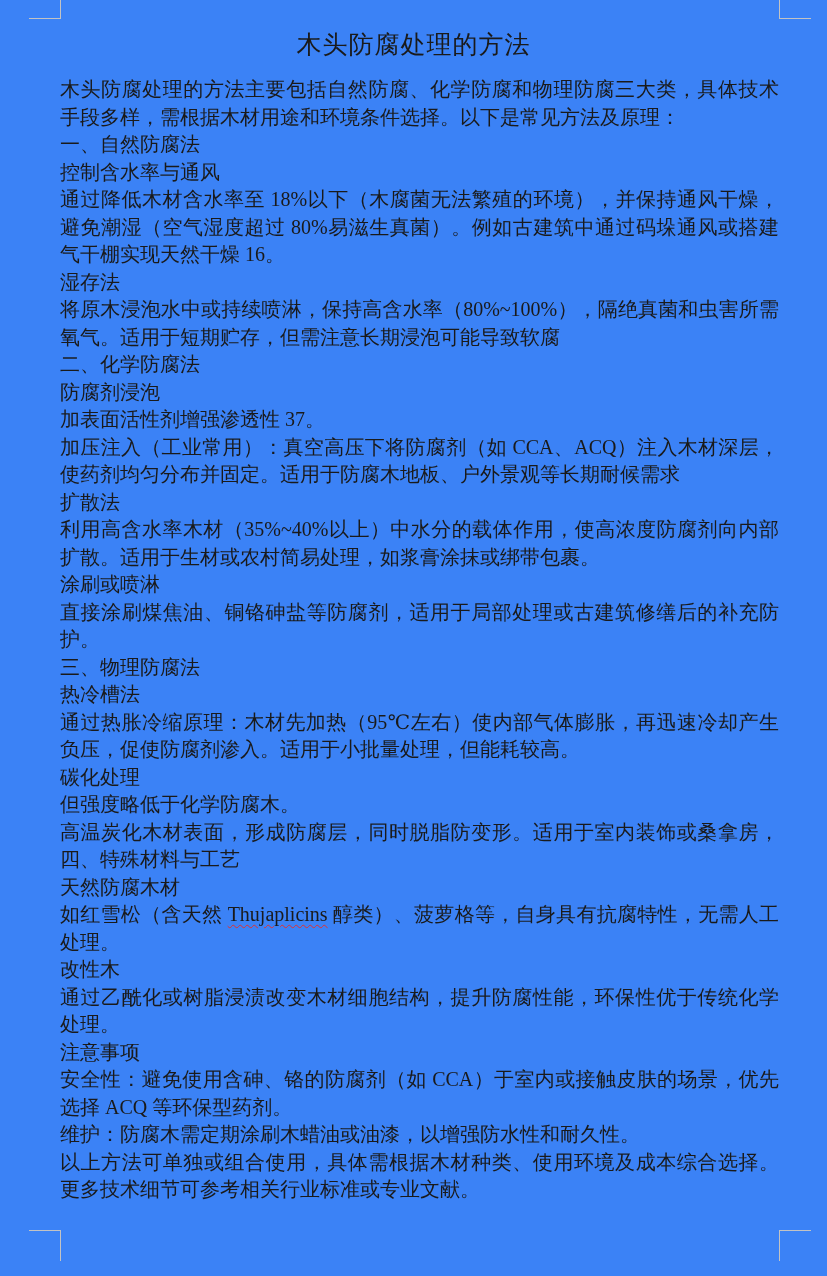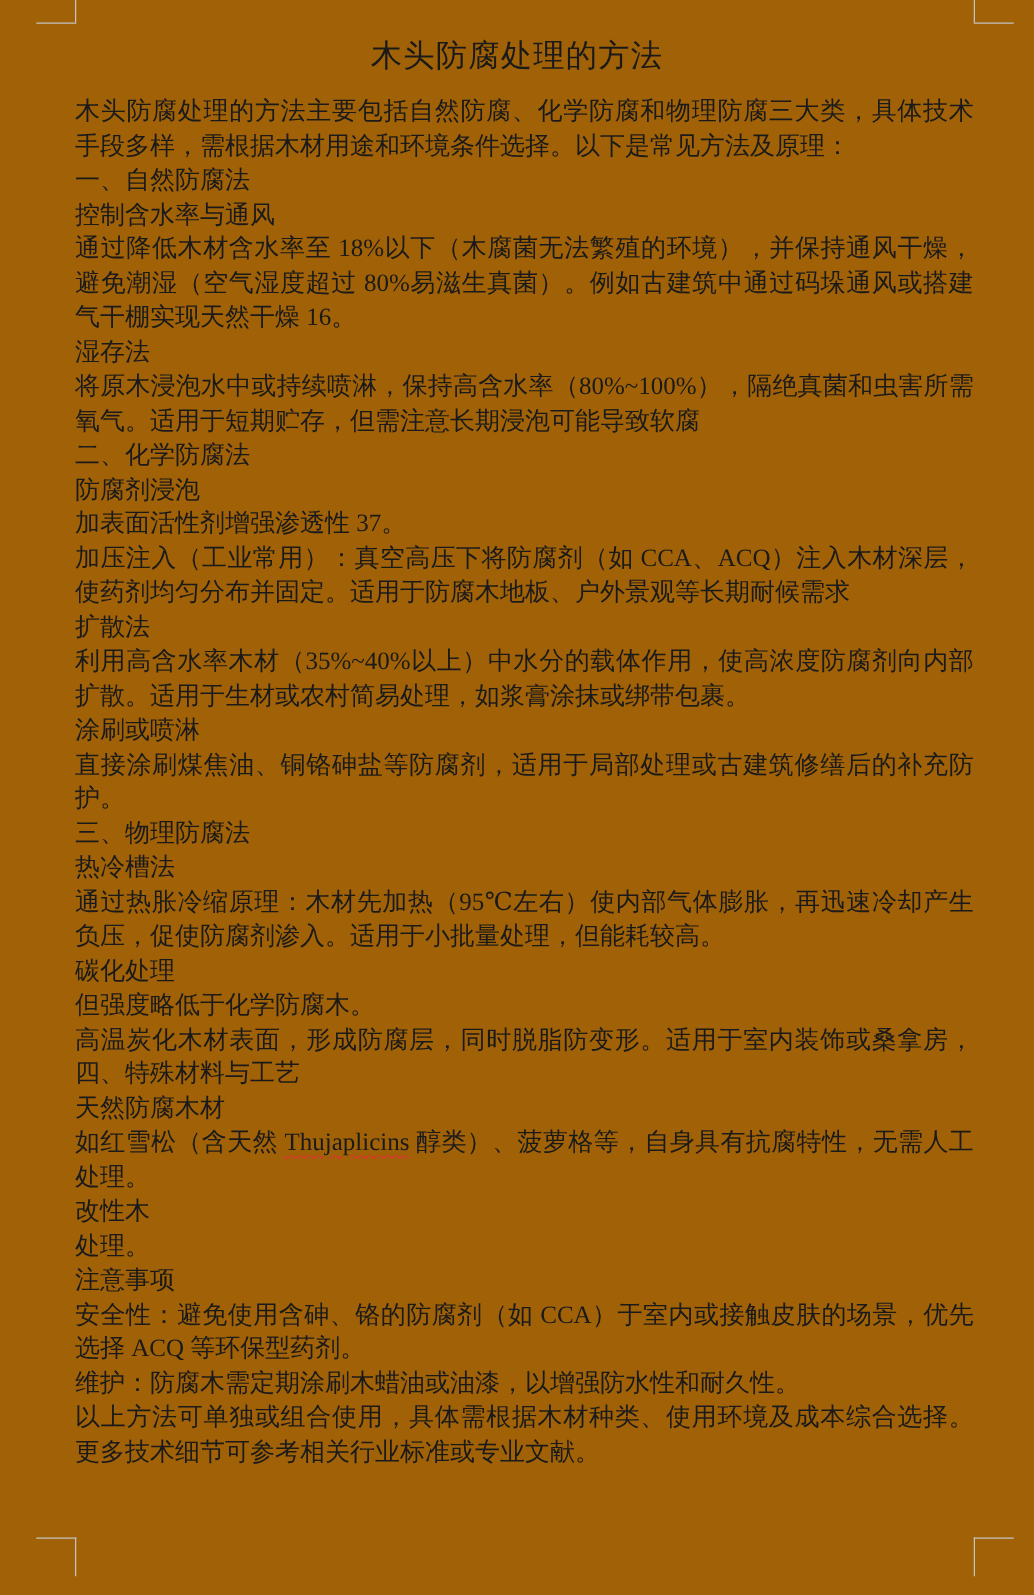--- a/index.html
+++ b/index.html
@@ -1,19 +1,19 @@
 <!DOCTYPE html>
 <html lang="zh"><head>
 <meta charset="utf-8">
 <style>
   html,body{margin:0;padding:0;background:#ffffff;}
   .page{
     position:relative;
     width:827px;height:1276px;
-    background:#a16207;
+    background:#3b82f6;
     overflow:hidden;
     font-family:"Liberation Serif","DejaVu Serif",serif;
     color:#1a1a1a;
   }
   
   .mark{position:absolute;background:#c3c3c3;}
   .mark.v{width:1px;}
   .mark.h{height:1px;}
   .mark-tl-v{left:60px;top:0;height:18px;}
   .mark-tl-h{left:29px;top:18px;width:32px;}
@@ -151,20 +151,21 @@
         <div class="line">天然防腐木材</div>
       </div>
       <div class="para">
         <div class="line fill"><span>如红雪松（含天然 </span><span class="spell">Thujaplicins</span><span> 醇类）、菠萝格等，自身具有抗腐特性，无需人工</span></div>
         <div class="line">处理。</div>
       </div>
       <div class="para">
         <div class="line">改性木</div>
       </div>
       <div class="para">
+        <div class="line fill">通过乙酰化或树脂浸渍改变木材细胞结构，提升防腐性能，环保性优于传统化学</div>
         <div class="line">处理。</div>
       </div>
       <div class="para">
         <div class="line">注意事项</div>
       </div>
       <div class="para">
         <div class="line fill">安全性：避免使用含砷、铬的防腐剂（如 CCA）于室内或接触皮肤的场景，优先</div>
         <div class="line">选择 ACQ 等环保型药剂。</div>
       </div>
       <div class="para">

